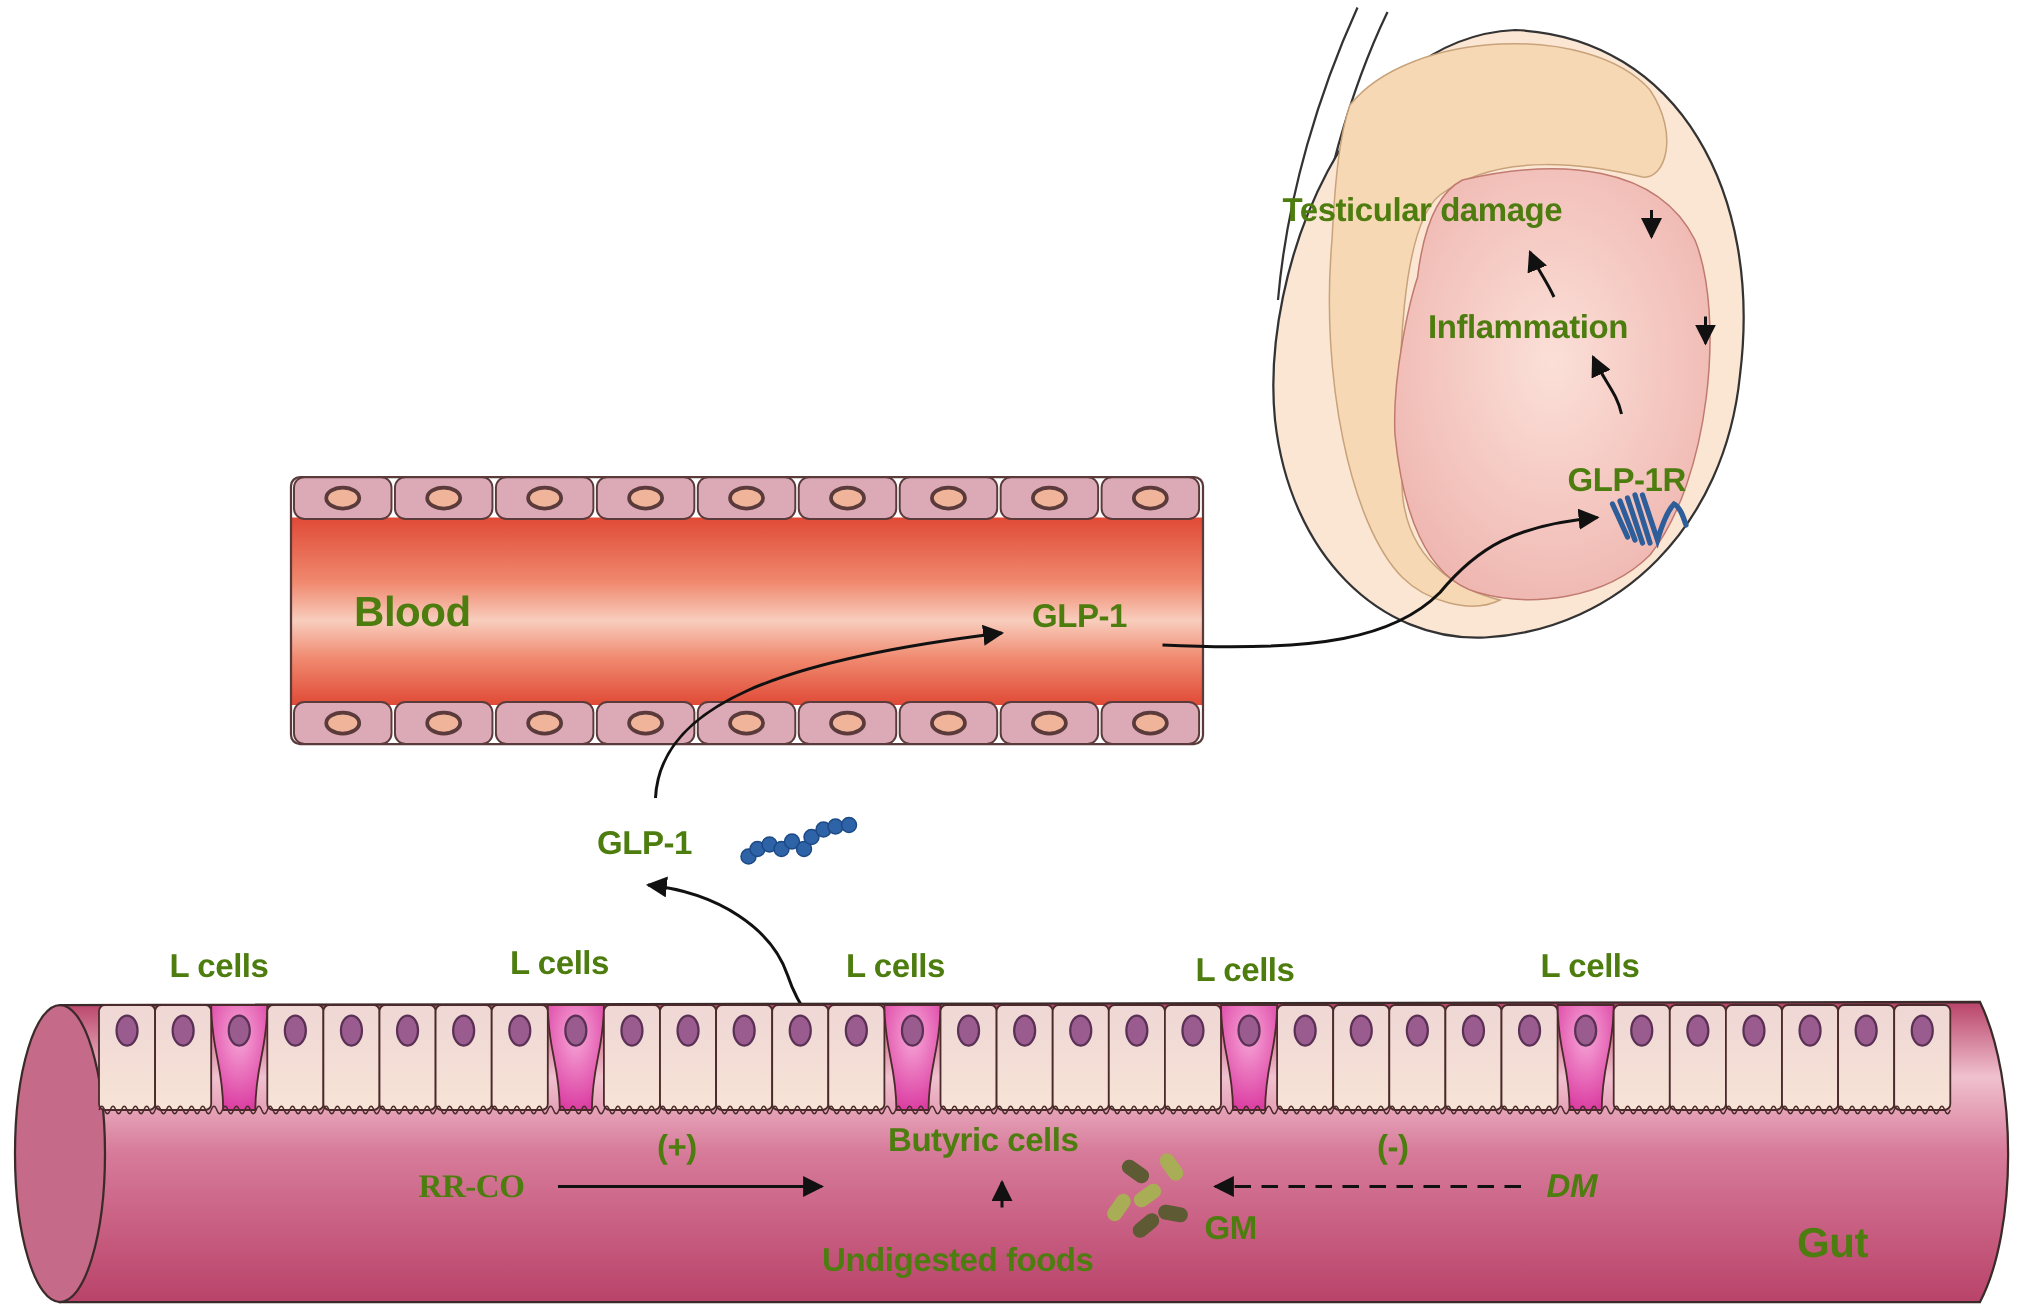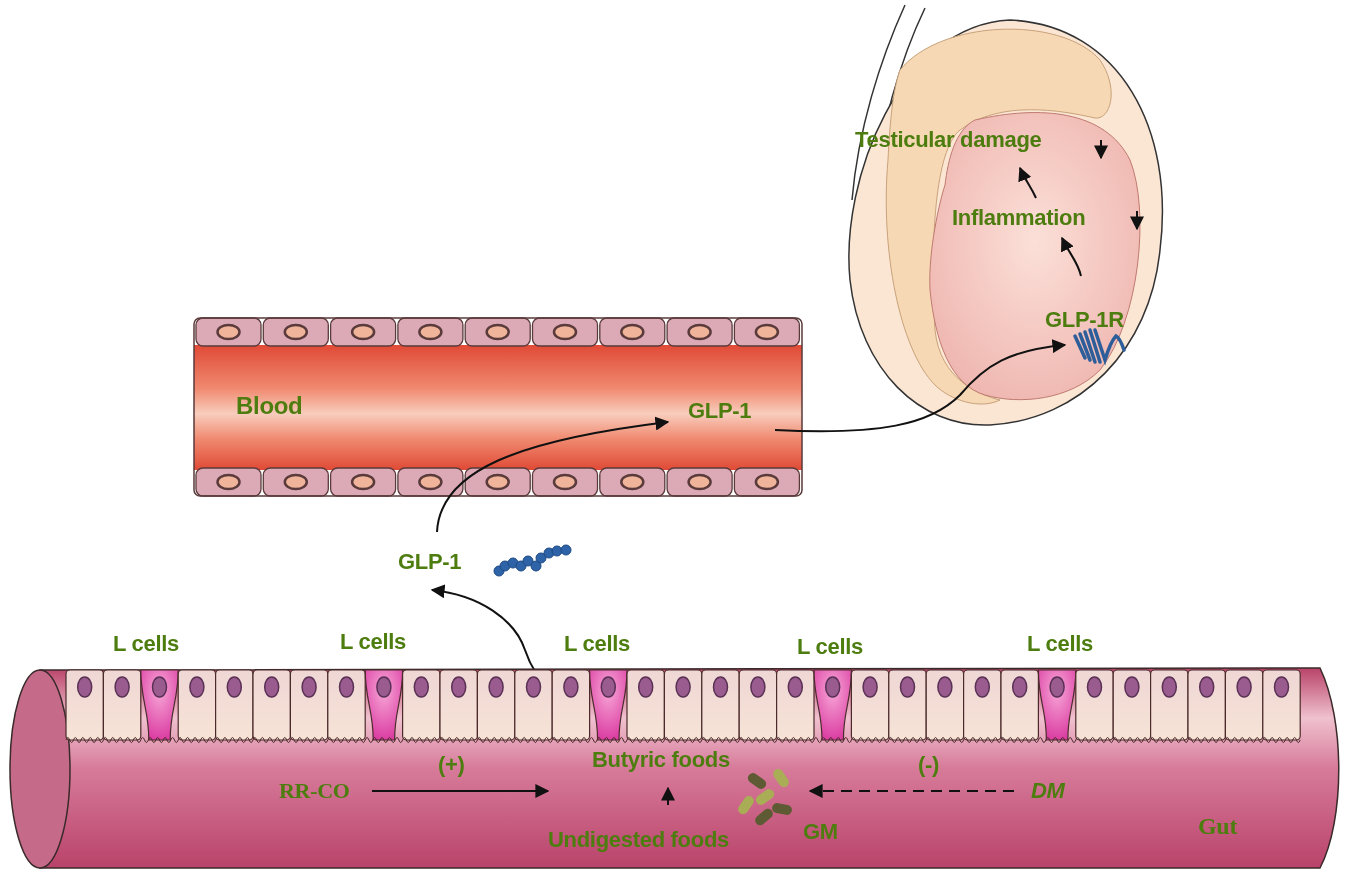--- a/index.html
+++ b/index.html
@@ -2,21 +2,21 @@
 <html><head>
 <meta charset="utf-8">
 <style>
   html, body { margin: 0; padding: 0; background: #ffffff; }
   body { width: 1350px; height: 872px; position: relative; overflow: hidden;
          font-family: "Liberation Sans", sans-serif; }
   svg { position: absolute; left: 0; top: 0; }
   .lbl { position: absolute; font-family: "Liberation Sans", sans-serif; font-weight: bold;
          color: #4d7c0f; white-space: nowrap; letter-spacing: -0.3px; }
   .lbl-md { font-size: 22px; }
-  .lbl-lg { font-size: 24px; }
+  .lbl-lg { font-size: 28px; }
 </style>
 </head>
 <body>
 
 <svg id="art" width="1350" height="872" viewBox="0 0 1350 872">
   <defs>
     <linearGradient id="bloodGrad" x1="0" y1="0" x2="0" y2="1">
       <stop offset="0" stop-color="#e04a36"></stop>
       <stop offset="0.35" stop-color="#f08a70"></stop>
       <stop offset="0.55" stop-color="#f8cdbd"></stop>
@@ -356,20 +356,20 @@
 <div class="lbl lbl-lg" style="left:236px; top:392px;">Blood</div>
 <div class="lbl lbl-md" style="left:688px; top:398px;">GLP-1</div>
 <div class="lbl lbl-md" style="left:398px; top:549px;">GLP-1</div>
 
 <div class="lbl lbl-md" style="left:113px; top:631px;">L cells</div>
 <div class="lbl lbl-md" style="left:340px; top:629px;">L cells</div>
 <div class="lbl lbl-md" style="left:564px; top:631px;">L cells</div>
 <div class="lbl lbl-md" style="left:797px; top:634px;">L cells</div>
 <div class="lbl lbl-md" style="left:1027px; top:631px;">L cells</div>
 
-<div class="lbl lbl-md" style="left:592px; top:747px;">Butyric foods</div>
+<div class="lbl lbl-md" style="left:592px; top:747px;">Butyric cells</div>
 <div class="lbl lbl-md" style="left:548px; top:827px;text-align:right;">Undigested foods</div>
 <div class="lbl lbl-md" style="left:279px; top:778px;font-family:Liberation Serif, serif;">RR-CO</div>
 <div class="lbl lbl-md" style="left:438px; top:752px;">(+)</div>
 <div class="lbl lbl-md" style="left:1031px; top:778px;font-style:italic;">DM</div>
 <div class="lbl lbl-md" style="left:918px; top:752px;">(-)</div>
-<div class="lbl lbl-md" style="left:803px; top:806px;margin-top:13px;">GM</div>
-<div class="lbl lbl-lg" style="left:1198px; top:813px;font-family:Liberation Serif, serif;">Gut</div>
+<div class="lbl lbl-md" style="left:803px; top:806px;">GM</div>
+<div class="lbl lbl-lg" style="left:1198px; top:813px;">Gut</div>
 
 </body></html>

